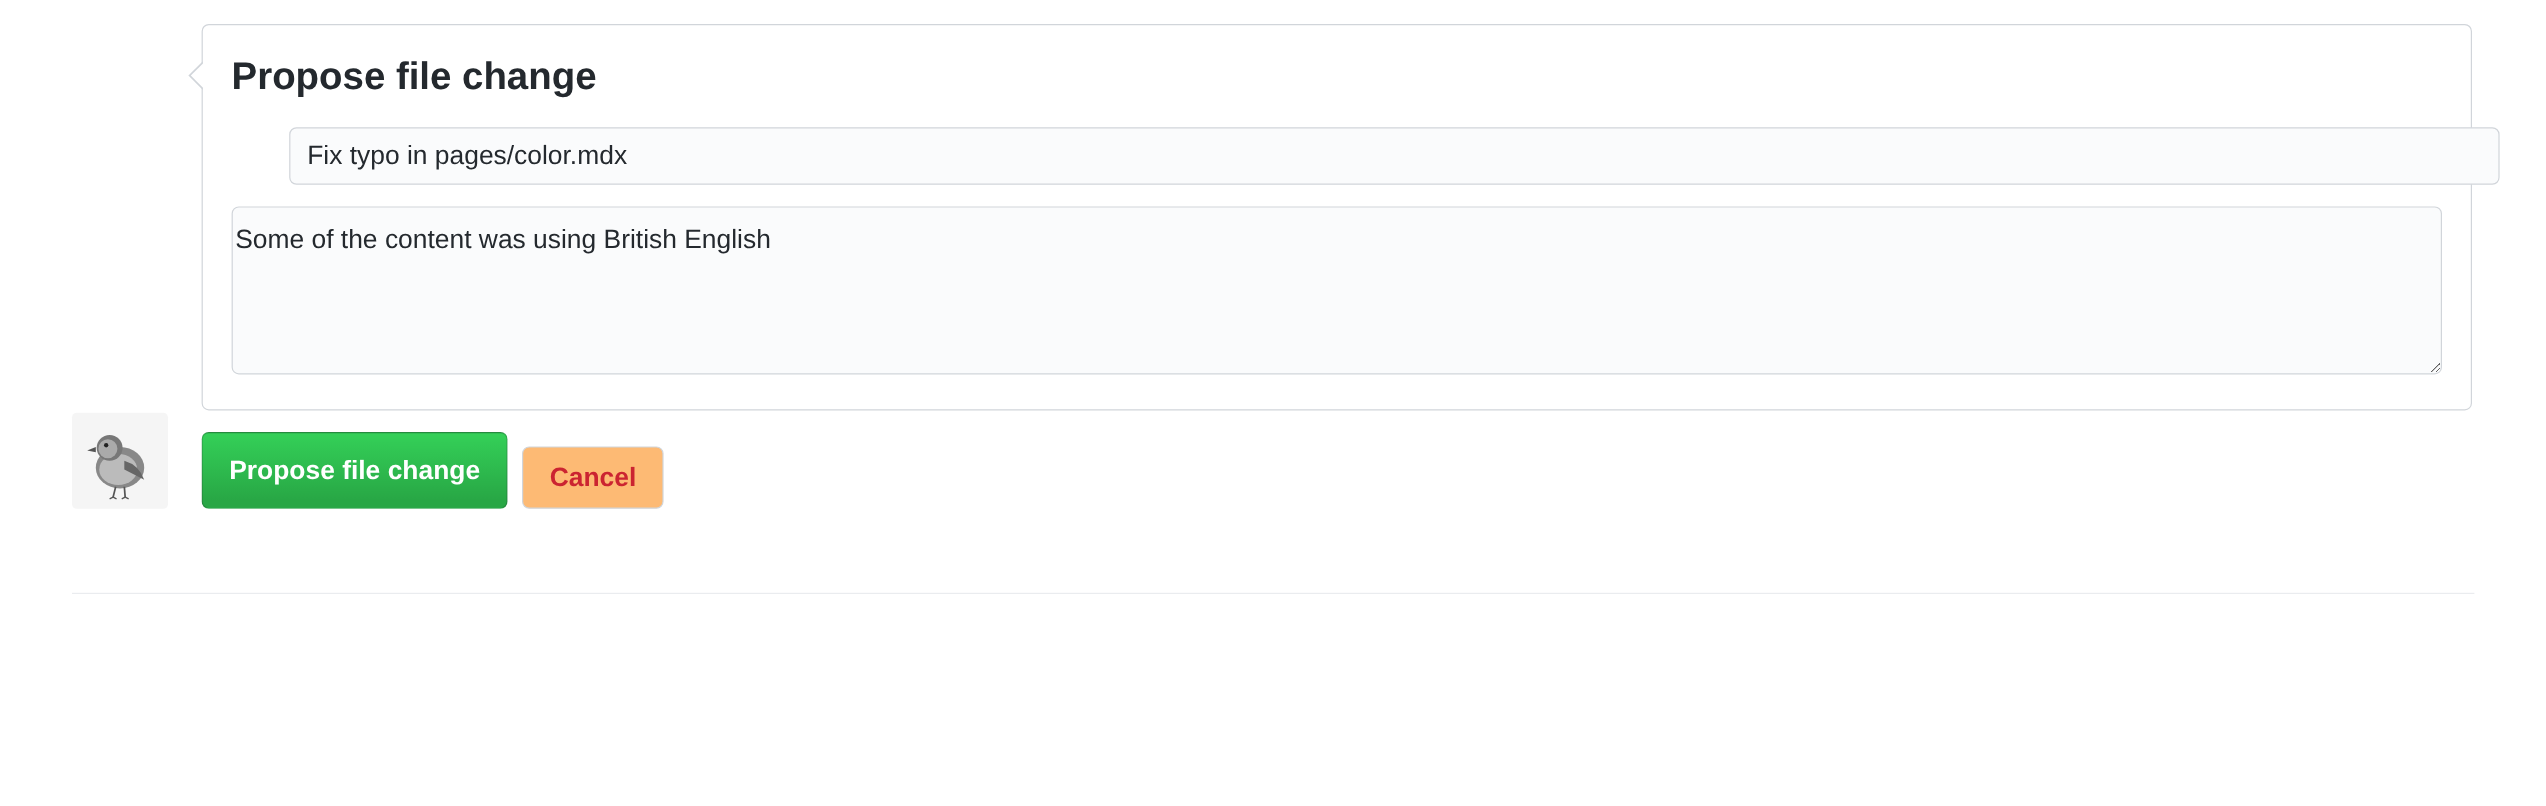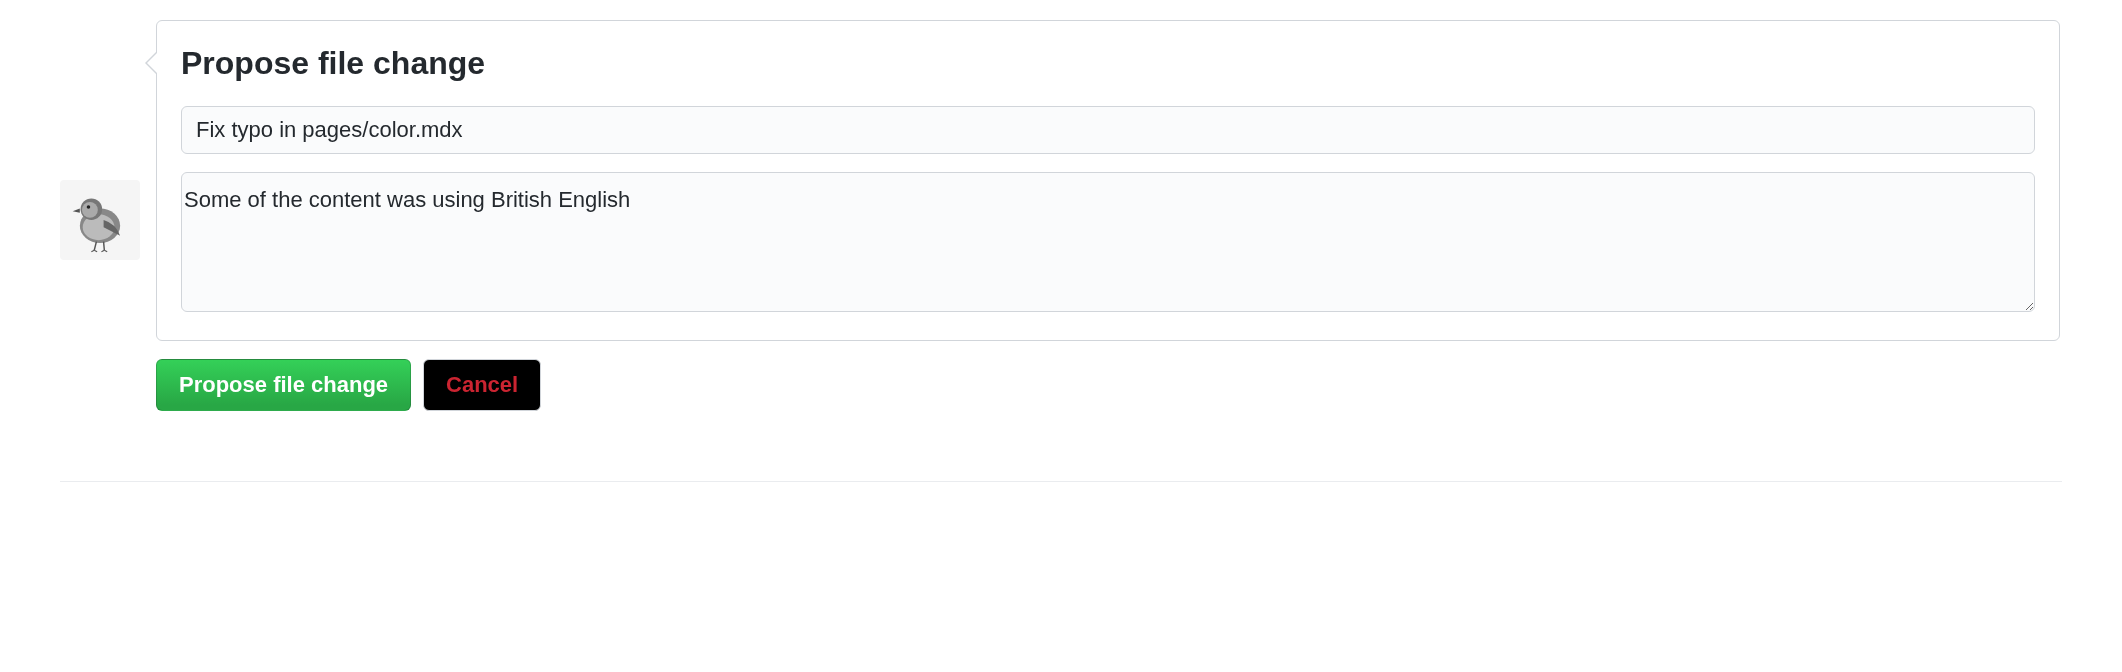--- a/index.html
+++ b/index.html
@@ -8,22 +8,22 @@
       padding: 0;
     }
     body {
       font-family: -apple-system, BlinkMacSystemFont, "Segoe UI", Helvetica, Arial, sans-serif;
       background: #ffffff;
       color: #24292e;
       padding: 20px 60px;
     }
     .container {
       display: flex;
-      gap: 16px;
-      align-items: center;
+      gap: 28px;
+      align-items: flex-end;
       max-width: 2000px;
     }
     .avatar {
       width: 80px;
       height: 80px;
       border-radius: 4px;
       background: #f5f5f5;
       display: flex;
       align-items: center;
       justify-content: center;
@@ -76,20 +76,21 @@
     .commit-title-input {
       width: 100%;
       font-size: 22px;
       padding: 10px 14px;
       border: 1px solid #d1d5da;
       border-radius: 6px;
       background: #fafbfc;
       color: #24292e;
       margin-bottom: 18px;
       font-family: inherit;
+      margin-left: 48px;
     }
     .commit-desc-textarea {
       width: 100%;
       min-height: 140px;
       font-size: 22px;
       padding: 12px 2px;
       border: 1px solid #d1d5da;
       border-radius: 6px;
       background: #fafbfc;
       color: #24292e;
@@ -110,23 +111,24 @@
       cursor: pointer;
       font-family: inherit;
       border: 1px solid;
     }
     .btn-primary {
       background: linear-gradient(180deg, #34d058 0%, #28a745 90%);
       border-color: rgba(27,31,35,0.2);
       color: #ffffff;
     }
     .btn-danger-outline {
-      background: #000000;
+      background: #fdba74;
       border-color: #d1d5da;
       color: #cb2431;
+      margin-top: 12px;
     }
     .footer-divider {
       margin-top: 70px;
       border: none;
       border-top: 1px solid #eaecef;
     }
   </style>
 </head>
 <body>
 

